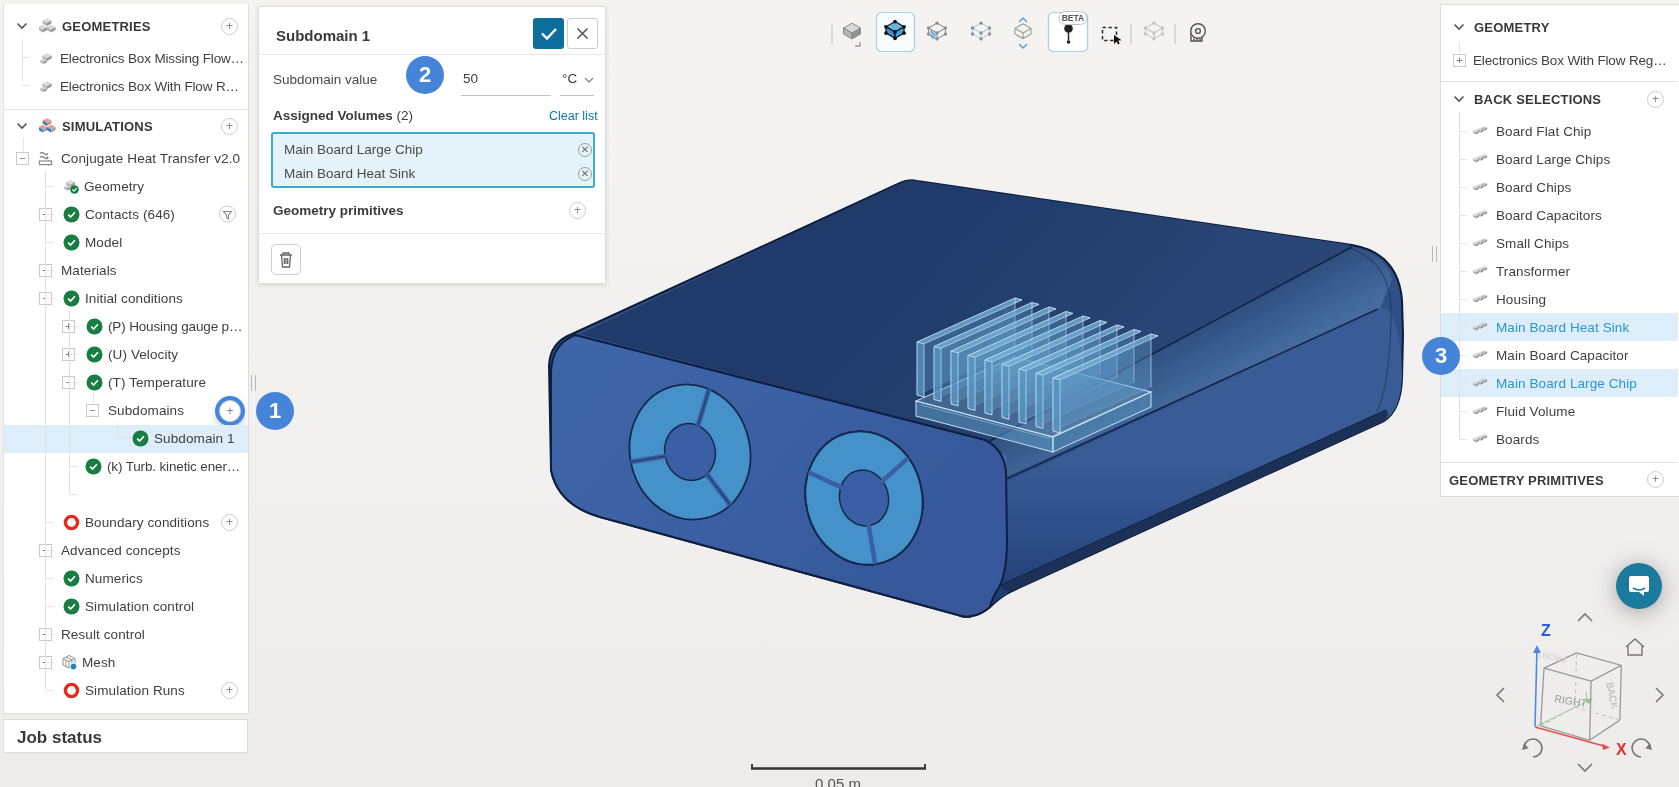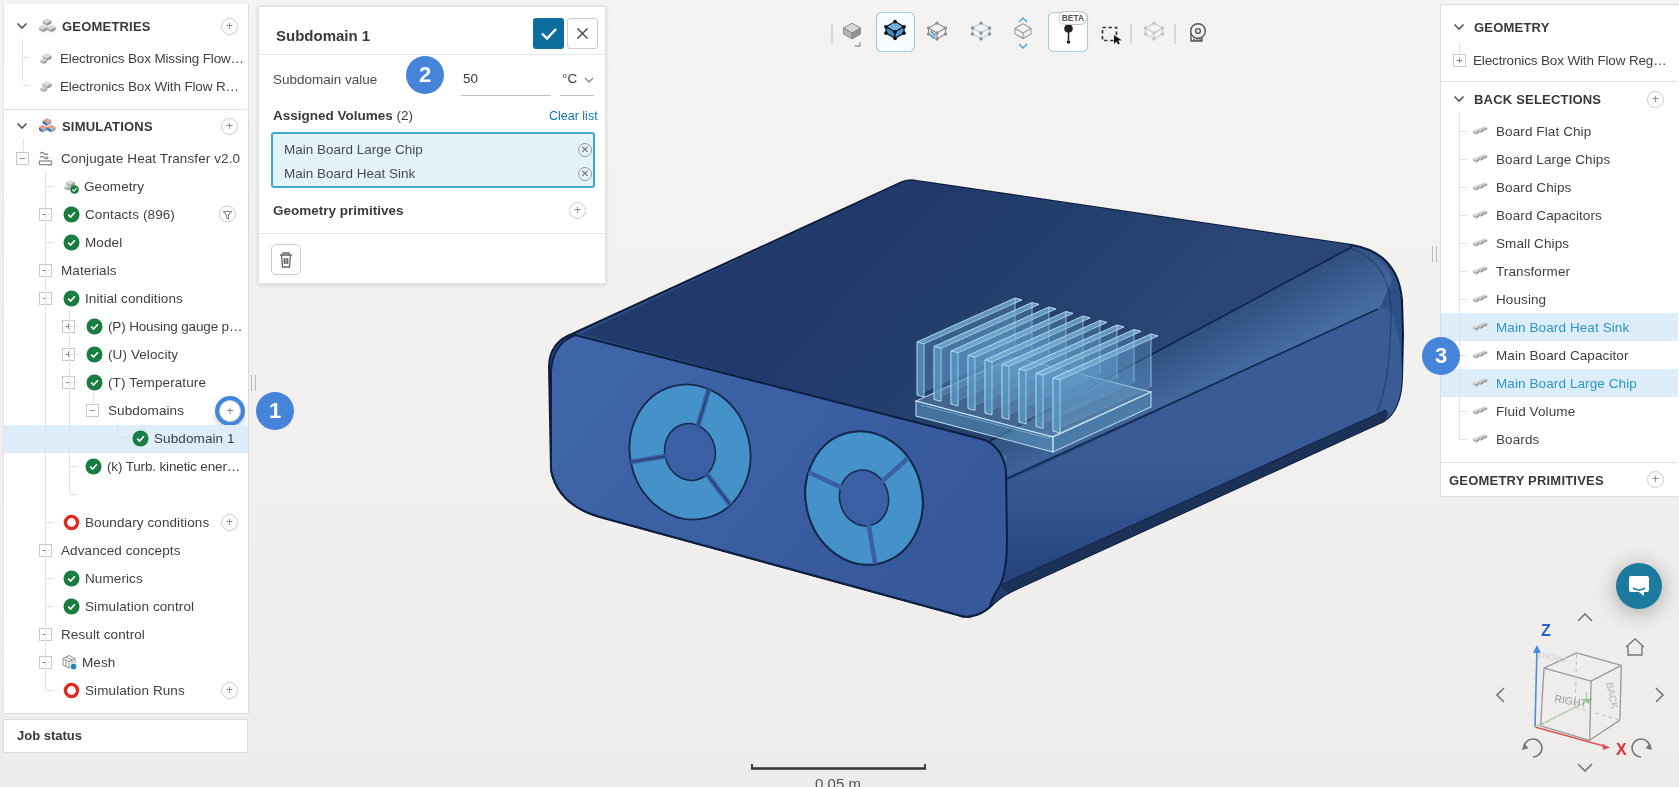--- a/index.html
+++ b/index.html
@@ -5,21 +5,21 @@
 *{margin:0;padding:0;box-sizing:border-box}
 html,body{width:1679px;height:787px;overflow:hidden}
 body{font-family:"Liberation Sans",sans-serif;background:linear-gradient(180deg,#f4f3f2 0%,#f1f0ef 60%,#edecea 100%);position:relative}
 #stage{position:absolute;left:0;top:0;width:1679px;height:787px}
 .abs{position:absolute}
 
 .panel{position:absolute;background:#fff;border:1px solid #dcdcdc}
 #leftbar{left:3px;top:4px;width:246px;height:710px;border-top:none;border-left:1px solid #e3e3e3;overflow:hidden}
 #ltree .row{margin-left:-4px}
 #jobbox{left:3px;top:719px;width:245px;height:34px}
-#jobbox b{position:absolute;left:13px;top:8px;font-size:13px;color:#3a3a3a}
+#jobbox b{position:absolute;left:13px;top:8px;font-size:17px;color:#3a3a3a}
 #rightbar{left:1440px;top:4px;width:239px;height:493px;border-right:none;overflow:hidden}
 .row .lbl.tight{letter-spacing:-0.15px}
 #floatpanel{left:258px;top:6px;width:348px;height:278px;border:1px solid #e0e0e0;box-shadow:0 1px 4px rgba(0,0,0,.12)}
 
 .row{position:absolute;height:28px;display:flex;align-items:center;font-size:13.5px;color:#3f3f3f;white-space:nowrap}
 .row .lbl{letter-spacing:.1px}
 .hdr{font-weight:bold;font-size:13px;color:#383838;letter-spacing:.2px}
 .tl{position:absolute;background:#e2e2e2;z-index:1}
 .exp{width:13px;height:13px;border:1px solid #c9c9c9;background:#fff;color:#777;font-size:11px;line-height:10px;text-align:center;flex:none}
 .pluscirc{position:absolute;width:17px;height:17px;border:1px solid #ccc;border-radius:50%;background:#fff;color:#888;font-size:12px;line-height:14px;text-align:center}
@@ -423,21 +423,21 @@
         </div>
         <div class="row " style="left:0;top:196px;width:244px">
           <span style="width:39px;flex:none"></span>
           <span class="exp">+</span>
           <span style="width:11px;flex:none"></span>
           <svg class="ic" width="17" height="17" viewBox="0 0 17 17">
             <circle cx="8.5" cy="8.5" r="8" fill="#177d41"></circle>
             <path d="M5.2,8.7 L7.6,11.1 L11.9,6.3" stroke="#fff" stroke-width="1.7" fill="none"></path>
           </svg>
           <span style="width:5px;flex:none"></span>
-          <span class="lbl">Contacts (896)</span>
+          <span class="lbl">Contacts (646)</span>
           <span class="pluscirc" style="position:absolute;left:219px;margin-top:0px;top:50%;transform:translateY(-50%)"><svg width="15" height="15" viewBox="0 0 15 15" style="margin-top:1px">
               <path d="M3.5,4 h8 l-3,3.5 v4 l-2,-1.2 v-2.8 Z" fill="none" stroke="#888" stroke-width="1.1"></path>
             </svg></span>
         </div>
         <div class="row " style="left:0;top:224px;width:244px">
           <span style="width:63px;flex:none"></span>
           <svg class="ic" width="17" height="17" viewBox="0 0 17 17">
             <circle cx="8.5" cy="8.5" r="8" fill="#177d41"></circle>
             <path d="M5.2,8.7 L7.6,11.1 L11.9,6.3" stroke="#fff" stroke-width="1.7" fill="none"></path>
           </svg>

